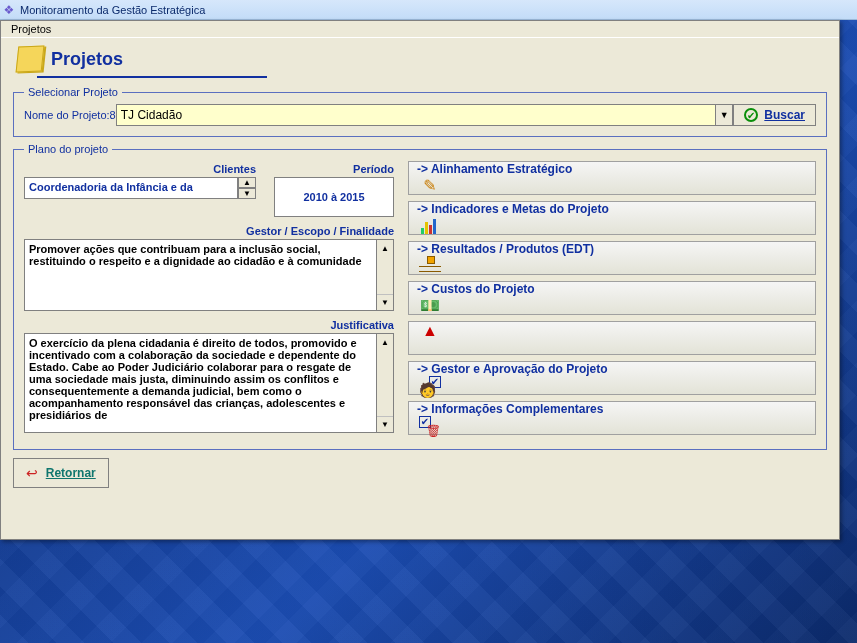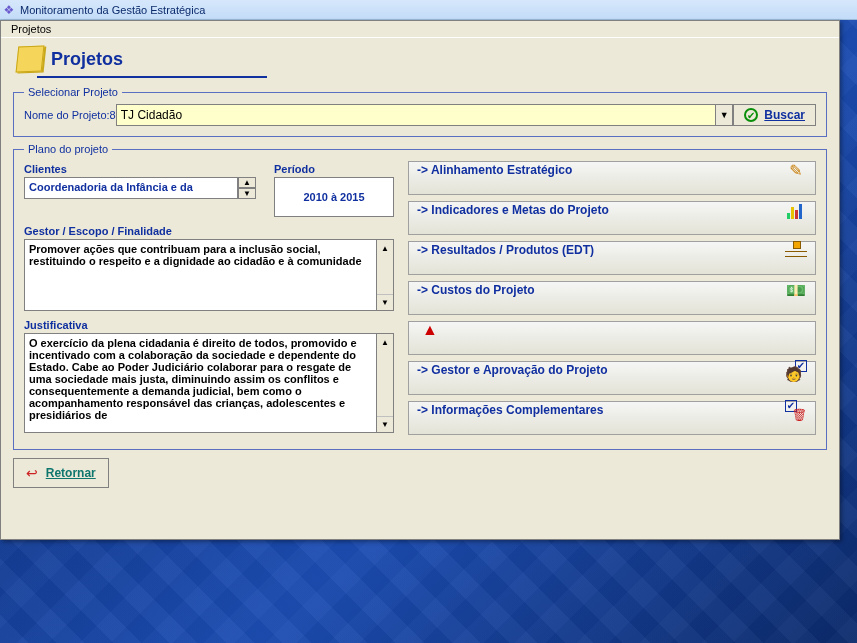--- a/index.html
+++ b/index.html
@@ -33,40 +33,40 @@
 .combo input { flex:1; height:22px; border:1px solid #808080; border-right:none; background:#ffffcc; font-size:12px; padding:1px 4px; }
 .combo button { width:18px; height:22px; border:1px solid #808080; background:#ece9d8; font-size:9px; line-height:1; cursor:pointer; }
 .search-btn { display:flex; align-items:center; gap:6px; border:1px solid #808080; background:#ece9d8; height:22px; padding:0 10px; cursor:pointer; }
 .search-btn .chk { width:14px; height:14px; border:2px solid #0a8f0a; border-radius:50%; display:flex; align-items:center; justify-content:center; color:#0a8f0a; font-size:10px; }
 .search-btn .txt { text-decoration:underline; font-weight:bold; color:#1130a0; font-size:12px; }
 
 .plan-body { display:flex; gap:14px; }
 .leftcol { width:370px; display:flex; flex-direction:column; }
 .rightcol { flex:1; display:flex; flex-direction:column; gap:6px; }
 
-.field-head { font-size:11px; color:#1130a0; font-weight:bold; text-align:left; margin:2px 0; }
+.field-head { font-size:11px; color:#1130a0; font-weight:bold; text-align:right; margin:2px 0; }
 .pair { display:flex; gap:18px; }
 .pair .c1 { flex:1; }
 .pair .c2 { width:120px; }
 
 .list-select { display:flex; }
 .list-select .val { flex:1; border:1px solid #808080; background:#fff; font-size:11px; padding:3px 4px; font-weight:bold; height:22px; }
 .spin { width:18px; display:flex; flex-direction:column; }
 .spin button { flex:1; border:1px solid #808080; background:#ece9d8; font-size:8px; line-height:1; cursor:pointer; }
 
 .period-box { border:1px solid #808080; background:#fff; font-size:11px; font-weight:bold; text-align:center; height:40px; display:flex; align-items:center; justify-content:center; }
 
 .ta-wrap { display:flex; margin-bottom:6px; }
 .ta-wrap textarea { flex:1; height:72px; border:1px solid #808080; font-size:11px; font-weight:bold; padding:3px 4px; font-family:inherit; resize:none; }
 .ta-wrap.just textarea { height:100px; }
 .sbar { width:17px; border:1px solid #808080; border-left:none; background:#ece9d8; display:flex; flex-direction:column; justify-content:space-between; }
 .sbar button { height:16px; border:none; border-top:1px solid #c0c0c0; background:#ece9d8; font-size:8px; cursor:pointer; }
 .sbar button:first-child { border-top:none; }
 
-.nav-btn { width:100%; height:34px; display:flex; align-items:center; border:1px solid #a0a0a0; background:linear-gradient(#f5f5f5,#e3e3d7); cursor:pointer; padding:0 6px 16px 8px; }
+.nav-btn { width:100%; height:34px; display:flex; border:1px solid #a0a0a0; background:linear-gradient(#f5f5f5,#e3e3d7); cursor:pointer; padding:0 6px 16px 8px;flex-direction:column; }
 .nav-btn .lab { flex:1; text-align:left; font-size:12px; font-weight:bold; color:#1130a0; }
 .nav-btn .ic { width:26px; height:24px; display:flex; align-items:center; justify-content:center; font-size:16px; }
 
 .ic-edit { color:#c77a00; }
 .ic-bars { width:18px; height:18px; display:flex; align-items:flex-end; gap:1px; }
 .ic-bars i { width:3px; background:#2c6; }
 .ic-bars i:nth-child(2){ background:#e6c200; } .ic-bars i:nth-child(3){ background:#c33; } .ic-bars i:nth-child(4){ background:#26c; }
 .ic-org { width:22px; height:18px; position:relative; }
 .ic-org::before{content:"";position:absolute;left:8px;top:0;width:6px;height:6px;background:#f2a400;border:1px solid #8a5a00;}
 .ic-org::after{content:"";position:absolute;left:0;top:10px;right:0;height:1px;background:#8a5a00;box-shadow:0 5px 0 #8a5a00;}

